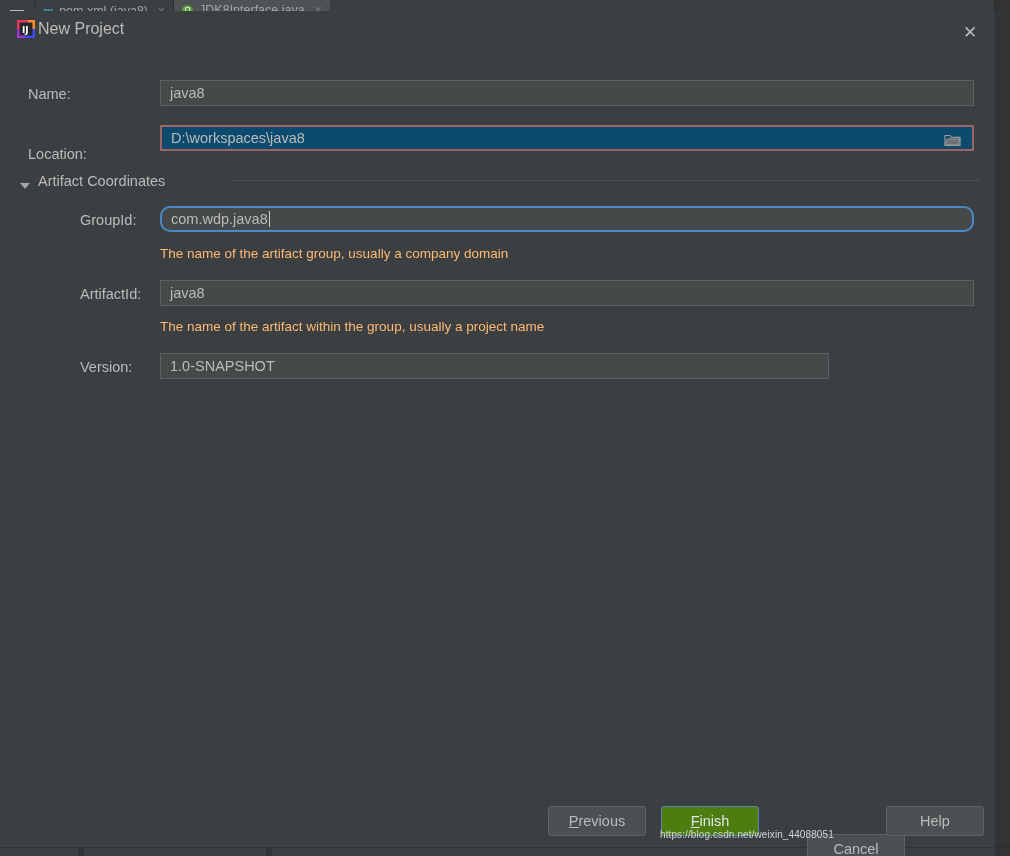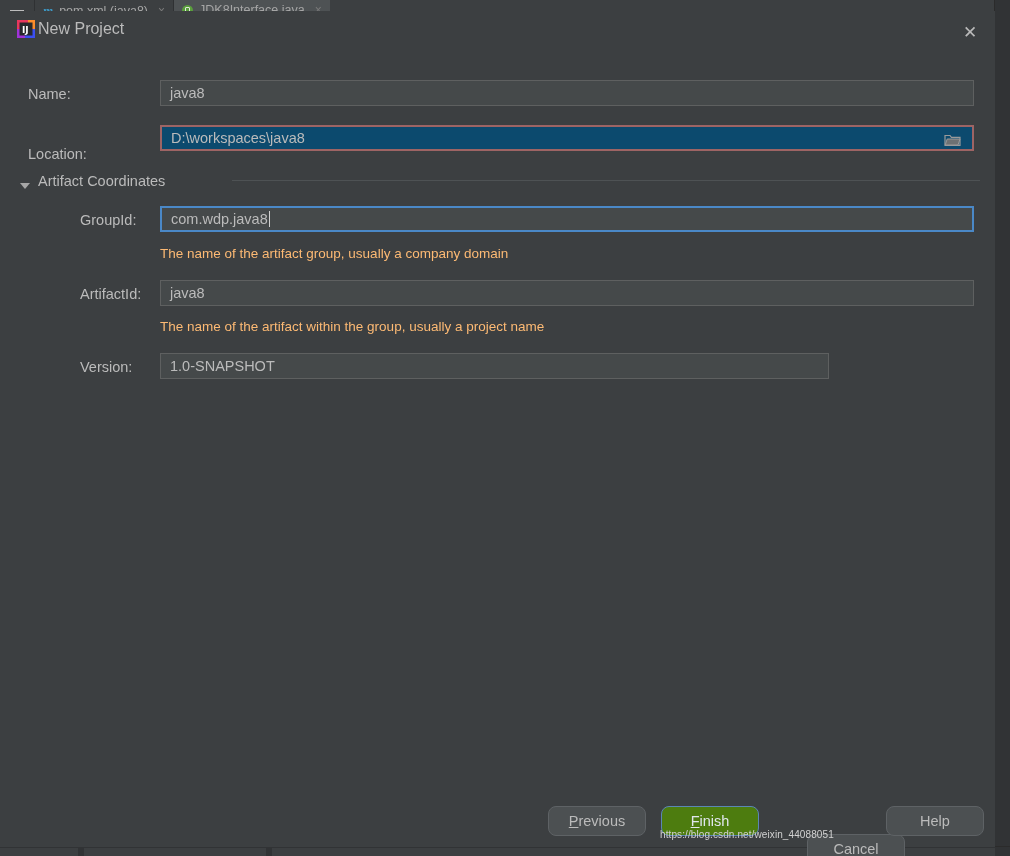--- a/index.html
+++ b/index.html
@@ -245,21 +245,21 @@
     vertical-align: middle;
   }
 
   
   .dlg-button {
     position: absolute;
     box-sizing: border-box;
     height: 30px;
     background: #4c5052;
     border: 1px solid #5e6265;
-    border-radius: 8px;
+    border-radius: 3px;
     color: #bbbbbb;
     font-size: 14.5px;
     display: flex;
     align-items: center;
     justify-content: center;
     font-family: "Liberation Sans", sans-serif;
     cursor: default;
   }
   .dlg-button.primary {
     background: #4d7c0f;
@@ -345,21 +345,21 @@
     </svg>
   </div>
 
   <div id="section-artifact">
     <span class="tri"></span>
     <span class="sec-label">Artifact Coordinates</span>
   </div>
   <div id="section-rule"></div>
 
   <div class="field-label" style="left:80px; top:201px;">GroupId:</div>
-  <div class="text-field focused" style="left:160px; top:195px; width:814px;">
+  <div class="text-field focused" style="left:160px; top:195px; width:814px;border-radius:10px;">
     <span>com.wdp.java8</span>
       <span class="caret"></span>
   </div>
   <div class="hint-text" style="left:160px; top:235px;">The name of the artifact group, usually a company domain</div>
 
   <div class="field-label" style="left:80px; top:275px;">ArtifactId:</div>
   <div class="text-field" style="left:160px; top:269px; width:814px;">java8</div>
   <div class="hint-text" style="left:160px; top:308px;">The name of the artifact within the group, usually a project name</div>
 
   <div class="field-label" style="left:80px; top:348px;">Version:</div>

